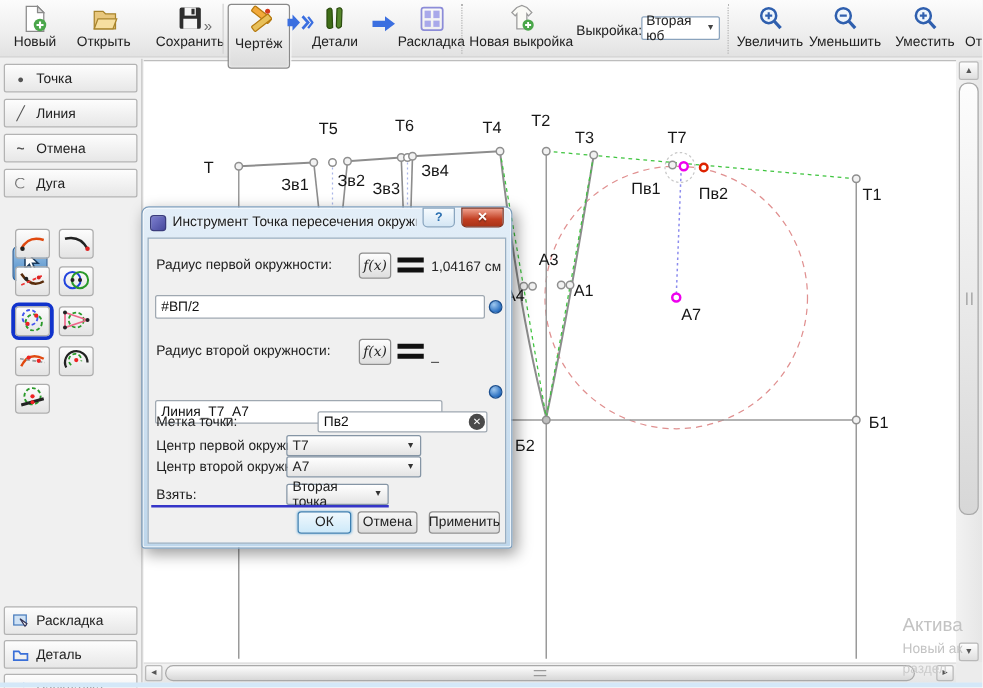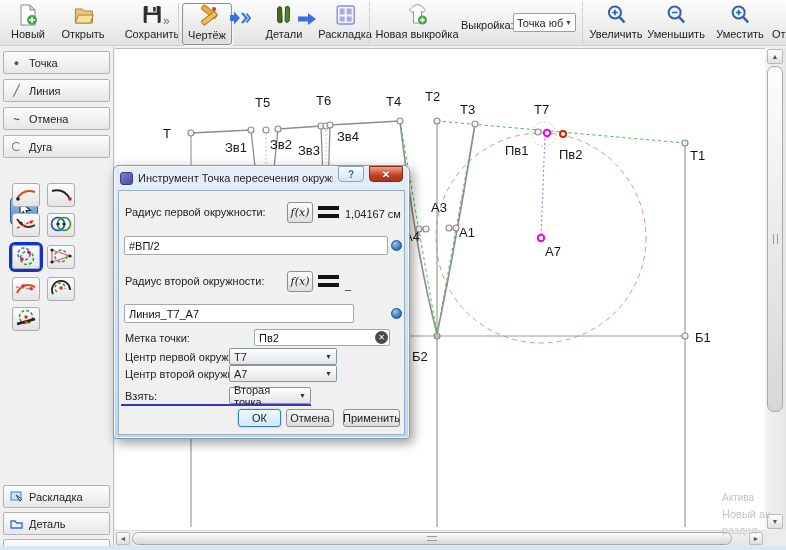--- a/index.html
+++ b/index.html
@@ -6,21 +6,21 @@
   html,body { width:786px; height:550px; overflow:hidden; }
   body { font-family:"Liberation Sans", sans-serif; background:#f0f0f0; position:relative; font-size:11px; color:#222; }
 
   
   #toolbar { position:absolute; left:0; top:0; width:786px; height:46px;
              background:linear-gradient(#fcfcfc,#eeeeee 60%,#e2e2e2); border-bottom:1px solid #cfcfcf; z-index:5; }
   .tb { position:absolute; top:3px; display:flex; flex-direction:column; align-items:center; gap:1px;
         transform:translateX(-50%); white-space:nowrap; cursor:default; }
   .tb .ticon { height:24px; display:flex; align-items:center; justify-content:center; }
   .tb.sel { border:1px solid #8a8a8a; border-radius:3px; background:linear-gradient(#fdfdfd,#dcdcdc);
-            box-shadow:inset 0 0 2px #fff, 1px 1px 0 #fff; padding:0 5px 3px 5px; }
+            box-shadow:inset 0 0 2px #fff, 1px 1px 0 #fff; padding:0 5px 13px 5px; }
   .tsep { position:absolute; top:3px; height:40px; width:0; border-left:1px solid #d2d2d2; }
   .tsep.dotted { border-left:1px dotted #b5b5b5; }
   .chev { position:absolute; color:#6f6f6f; font-size:12px; top:14px; }
   .combo-top { position:absolute; left:513px; top:13px; width:63px; height:19px; background:#fff;
                border:1px solid #8aa3bd; border-radius:2px; display:flex; align-items:center;
                justify-content:space-between; padding:0 3px; font-size:11px; }
   .combo-top .arr { font-size:7px; color:#444; }
   #pattern-label { position:absolute; left:461px; top:19px; }
 
   
@@ -90,21 +90,21 @@
   .dcombo .arr { font-size:7px; color:#333; }
   #take-rule { position:absolute; left:2px; top:213px; width:190px; height:2px; background:#3535c8; }
   .dbtn { position:absolute; top:218px; height:18px; background:linear-gradient(#f7f7f7,#dcdcdc);
           border:1px solid #8e8e8e; border-radius:3px; font-size:11px; display:flex; align-items:center;
           justify-content:center; padding:0 8px; }
   .dbtn.default { background:linear-gradient(#f0f8fd,#cde9f9); border-color:#3c7fb1; box-shadow:0 0 2px #7ab8e0; }
 
   
   #watermark { position:absolute; left:722px; top:493px; width:64px; z-index:50; color:#c3c3c3;
                overflow:hidden; white-space:nowrap; line-height:1; }
-  #watermark .w1 { font-size:10px; margin-bottom:6px; }
+  #watermark .w1 { font-size:15px; margin-bottom:6px; }
   #watermark .w2 { font-size:11px; margin-bottom:5px; }
   #watermark .w3 { font-size:11px; color:#cccccc; }
 </style>
 </head>
 <body>
 
 <div id="toolbar">
   <div class="tb" style="left:28px">
     <span class="ticon">
       <svg width="22" height="24">
@@ -151,21 +151,21 @@
     </span>
     <span>Чертёж</span>
   </div>
   <span class="ticon" style="position:absolute;left:229px;top:10px">
     <svg width="22" height="16">
         <path d="M1 5h4V1.5L11 8l-6 6.5V11H1z" fill="#3b6fe0"></path>
         <path d="M13 3l4.5 5L13 13" stroke="#3b6fe0" stroke-width="2.2" fill="none"></path>
         <path d="M17.5 3.5L21 8l-3.5 4.5" stroke="#3b6fe0" stroke-width="1.8" fill="none"></path>
       </svg>
   </span>
-  <div class="tb" style="left:284px">
+  <div class="tb" style="left:268px">
     <span class="ticon">
       <svg width="22" height="24">
           <path d="M5 5 Q8 2 9 5 L9.5 19 Q6 21 5 18 Z" fill="#3f6d17" stroke="#2c4d0f"></path>
           <path d="M13 4 Q16 2 17 5 L16.5 18 Q14 21 12.5 18 Z" fill="#55862a" stroke="#2c4d0f"></path>
         </svg>
     </span>
     <span>Детали</span>
   </div>
   <span class="ticon" style="position:absolute;left:297px;top:12px">
     <svg width="20" height="14">
@@ -192,21 +192,21 @@
           <path d="M8 3l4-1.7L16 3l4 4-2.7 2.7L16 8v12H8V8l-1.3 1.7L4 7z" fill="#fafaf6" stroke="#9a9a9a"></path>
           <circle cx="17" cy="17" r="4.5" fill="#4aa64a"></circle>
           <path d="M17 14.6v4.8M14.6 17h4.8" stroke="#fff" stroke-width="1.5"></path>
         </svg>
     </span>
     <span>Новая выкройка</span>
   </div>
 
   <span id="pattern-label">Выкройка:</span>
   <div class="combo-top">
-    <span>Точка юб</span>
+    <span>Вторая юб</span>
     <span class="arr">▼</span>
   </div>
   <div class="tsep dotted" style="left:582px"></div>
 
   <div class="tb" style="left:616px">
     <span class="ticon">
       <svg width="22" height="23">
           <circle cx="9.5" cy="8.5" r="6" fill="#eef5fc" stroke="#2f5fae" stroke-width="2"></circle>
           <path d="M9.5 5.7v5.6M6.7 8.5h5.6" stroke="#2f5fae" stroke-width="1.7"></path>
           <path d="M14 13l5 5.5" stroke="#2f5fae" stroke-width="2.6"></path>
@@ -509,21 +509,21 @@
 
     <span class="dlabel" style="left:6px;top:84px">Радиус второй окружности:</span>
     <span class="fxbtn" style="left:168px;top:80px">
         <span>f(x)</span>
       </span>
     <span class="eqglyph" style="left:199px;top:84px">
         <div></div>
         <div></div>
       </span>
     <span class="dlabel" style="left:226px;top:88px">_</span>
-    <div class="dinput" style="left:5px;top:113px;width:230px;height:19px">
+    <div class="dinput" style="left:5px;top:129px;width:230px;height:19px">
       <span>Линия_T7_A7</span>
     </div>
     <span class="blue-ball" style="left:272px;top:117px"></span>
 
     <span class="dlabel" style="left:6px;top:141px">Метка точки:</span>
     <div class="dinput" style="left:135px;top:138px;width:136px;height:17px">
       <span>Пв2</span>
     </div>
     <span class="clear-btn" style="left:256px;top:140px">
         <span>✕</span>

